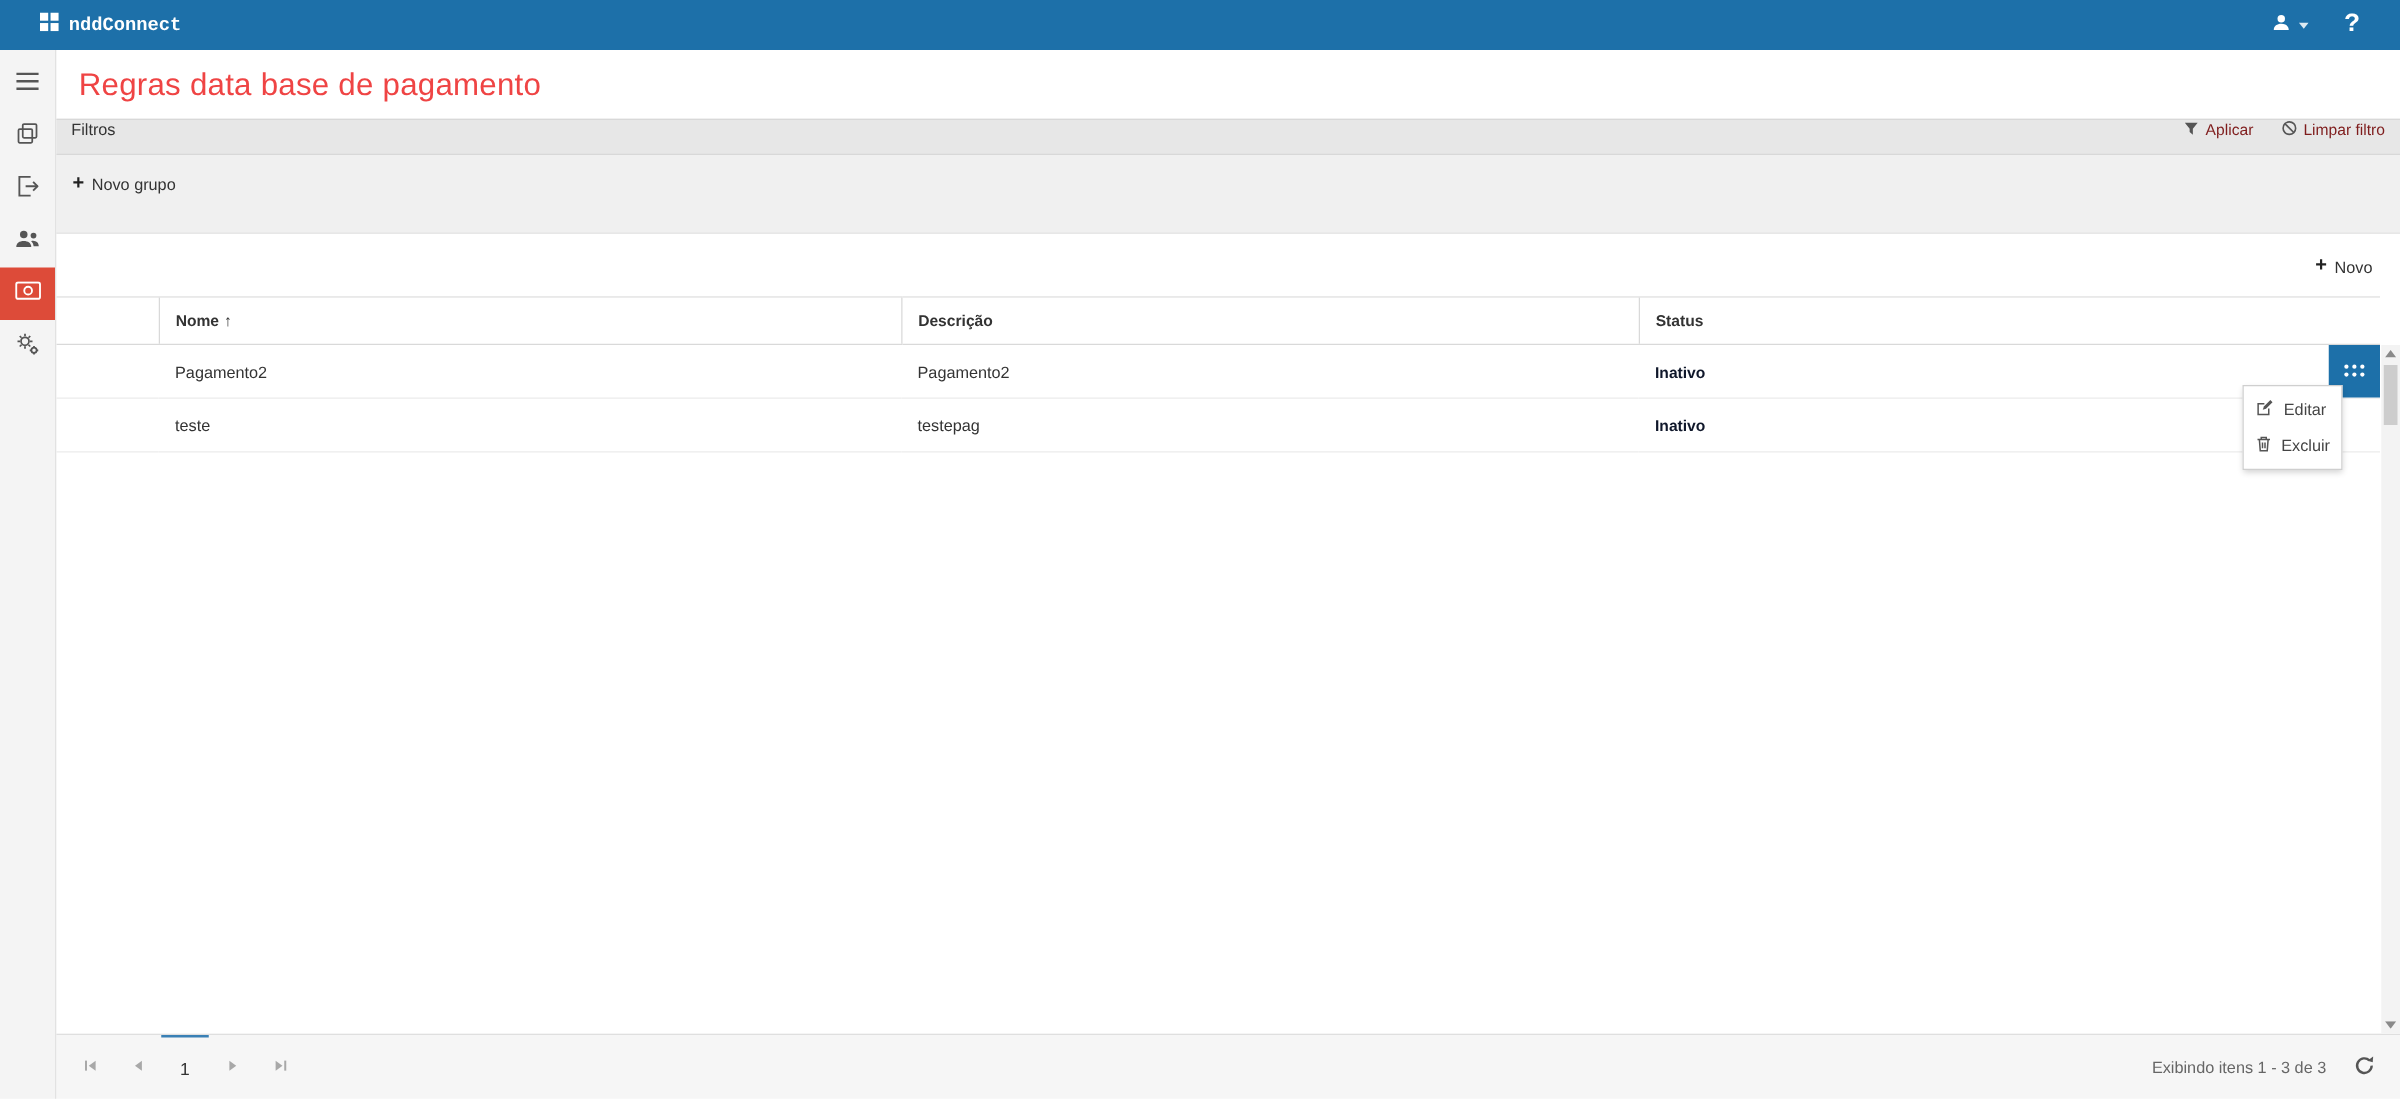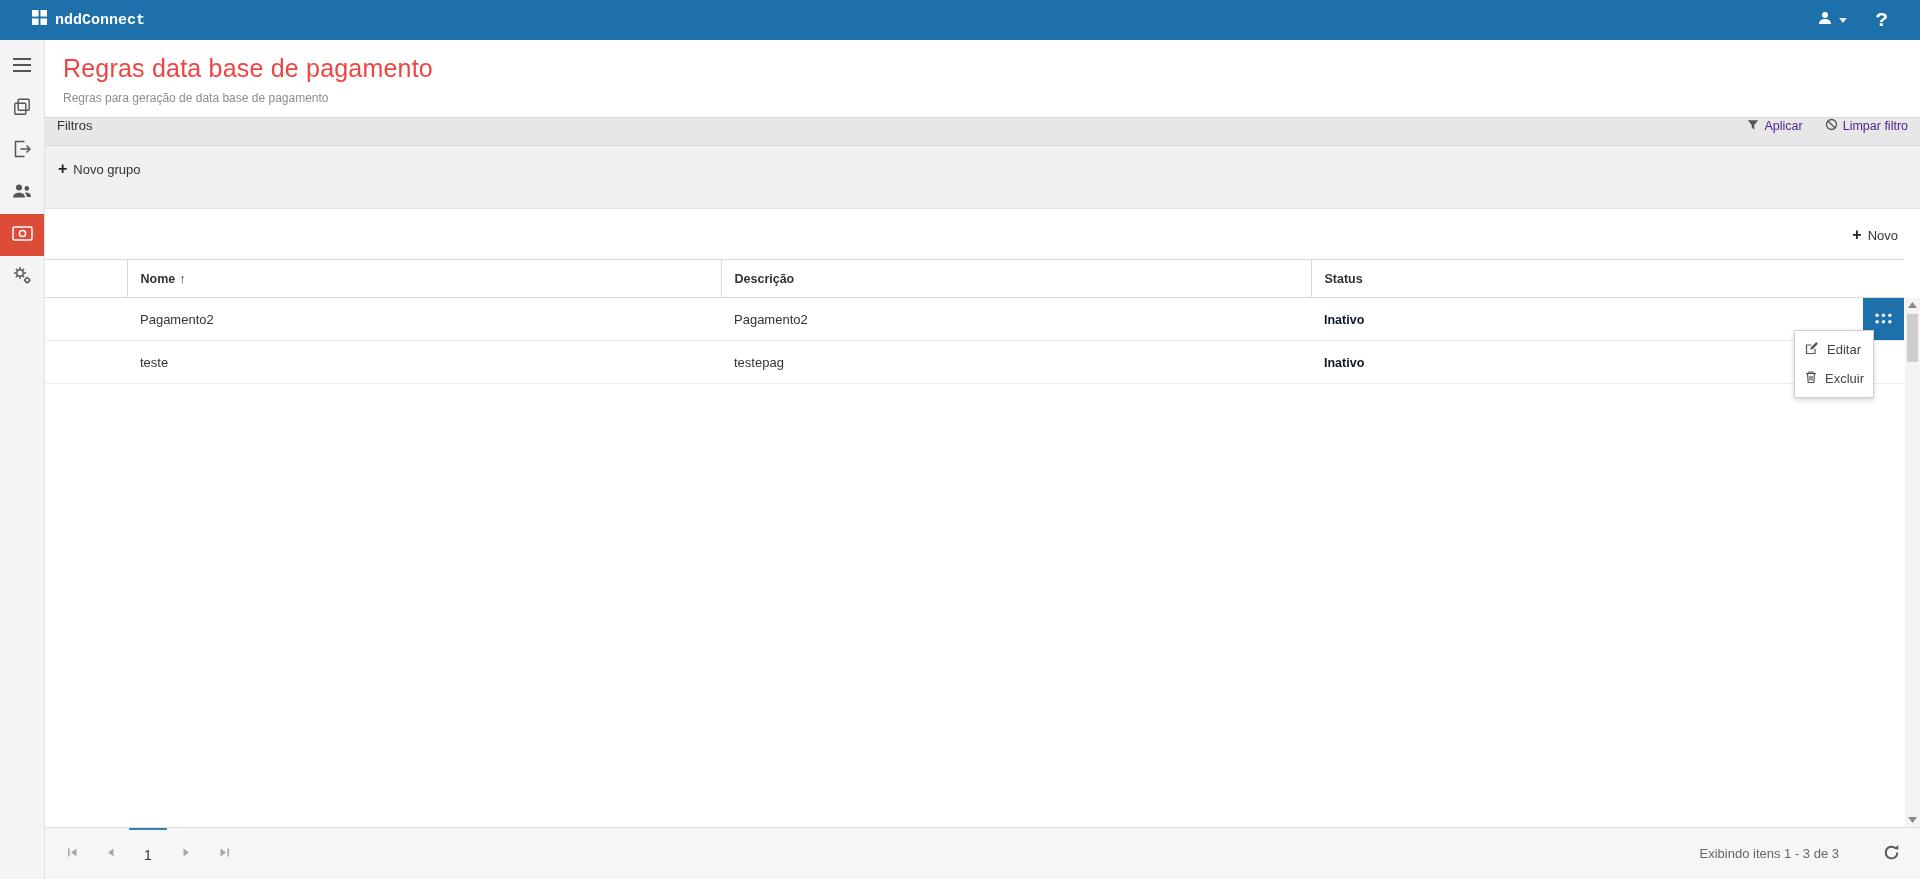--- a/index.html
+++ b/index.html
@@ -24,21 +24,21 @@
   .content { position:absolute; left:45px; top:40px; right:0; bottom:0; display:flex; flex-direction:column; background:#fff; }
   .page-head { padding:14px 18px 12px 18px; }
   .page-title { font-size:25px; font-weight:400; color:#ef4444; letter-spacing:.2px; }
   .page-subtitle { font-size:12px; color:#8d8d8d; margin-top:8px; }
 
   
   .filters-header { height:29px; background:#e7e7e7; border-top:1px solid #d8d8d8; border-bottom:1px solid #d8d8d8;
     display:flex; align-items:flex-start; justify-content:space-between; padding:0 12px; font-size:13px; color:#333; }
   .filters-actions { display:flex; align-items:center; gap:22px; font-size:12.5px; color:#444; }
   .f-btn { display:flex; align-items:center; gap:5px; cursor:pointer; background:none; border:none;
-    font-size:12.5px; color:#4c1d95; font-family:inherit; }
+    font-size:12.5px; color:#7f1d1d; font-family:inherit; }
   .filters-body { background:#f0f0f0; padding:15px 13px 31px 13px; border-bottom:1px solid #e3e3e3; }
   .text-btn { display:flex; align-items:center; gap:6px; background:none; border:none; cursor:pointer;
     font-size:13px; color:#333; font-family:inherit; }
   .plus { font-weight:700; font-size:16px; line-height:1; color:#222; }
 
   
   .grid-toolbar { display:flex; justify-content:flex-end; align-items:center; padding:18px 22px 16px 0; }
 
   
   .grid { position:relative; flex:1; overflow:hidden; }
@@ -65,21 +65,21 @@
   .sb-arrow.up { top:0; }
   .sb-arrow.down { bottom:0; }
   .sb-thumb { position:absolute; left:2px; top:16px; width:11px; height:48px; background:#cdcdcd; cursor:pointer; }
 
   
   .pager { height:52px; background:#f6f6f6; border-top:1px solid #dfdfdf;
     display:flex; align-items:stretch; justify-content:space-between; padding:0 20px 0 8px; }
   .pager-left { display:flex; align-items:stretch; }
   .pager-cell { width:38px; display:flex; align-items:center; justify-content:center; background:none; border:none; cursor:pointer; }
   .pager-cell.current { border-top:2px solid #3a80b5; font-size:14px; color:#333; font-family:inherit; }
-  .pager-right { display:flex; align-items:center; gap:44px; color:#666; font-size:13px; }
+  .pager-right { display:flex; align-items:center; gap:22px; color:#666; font-size:13px; }
   .refresh-btn { background:none; border:none; cursor:pointer; display:flex; align-items:center; }
 </style>
 </head>
 <body>
 
 <header class="topbar">
   <div class="brand">
     <span>
       <svg width="15" height="15" viewBox="0 0 16 16">
           <rect x="0" y="0" width="7" height="7" fill="#fff"></rect>
@@ -162,21 +162,20 @@
         <path d="M15.2 11.8v1.2M15.2 17.4v1.2M11.8 15.2h1.2M17.4 15.2h1.2"></path>
       </svg>
     </span>
   </div>
 </nav>
 
 <main class="content">
 
   <div class="page-head">
     <h1 class="page-title">Regras data base de pagamento</h1>
-    <p class="page-subtitle">Regras para geração de data base de pagamento</p>
   </div>
 
   <section>
     <div class="filters-header">
       <span>Filtros</span>
       <div class="filters-actions">
         <button class="f-btn">
           <span>
             <svg width="12" height="12" viewBox="0 0 14 13">
                 <path d="M1 1h12L8.5 6.5V12L5.5 9.5V6.5z" fill="#555"></path>

